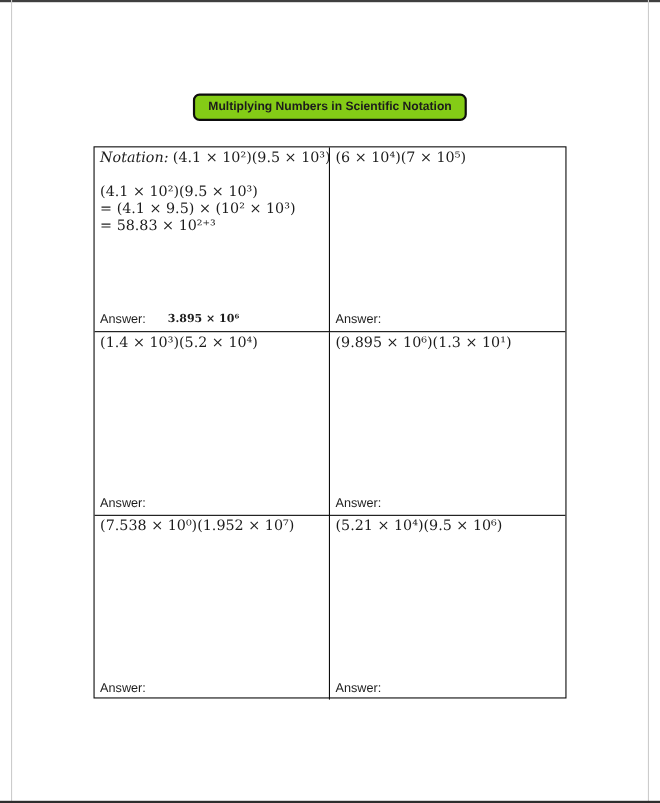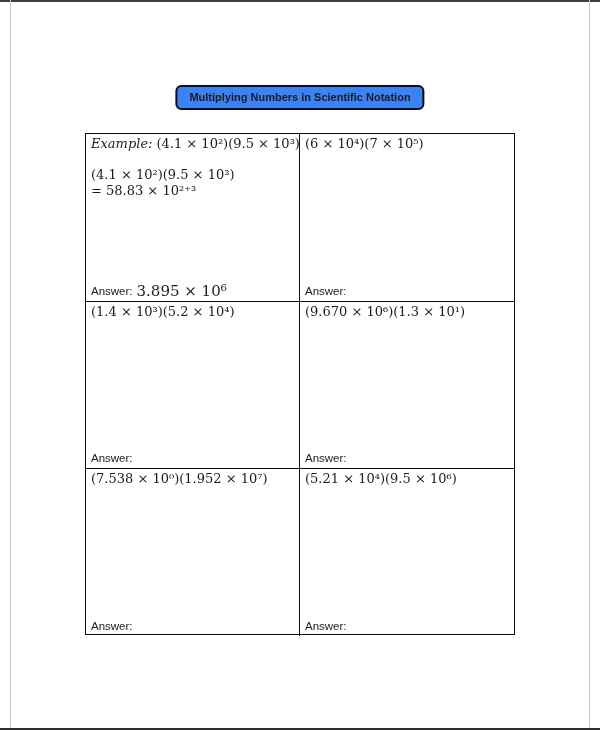--- a/index.html
+++ b/index.html
@@ -20,21 +20,21 @@
 
   .title-box {
     position: absolute;
     top: 85px; left: 50%; transform: translateX(-50%);
     border: 2px solid #0d0d0d;
     border-radius: 6px;
     padding: 4px 12px 5px 12px;
     font-weight: bold;
     font-size: 11px;
     white-space: nowrap;
-    background: #3b82f6;
+    background: #84cc16;
   }
 
   .worksheet {
     position: absolute;
     left: 85px; top: 133px;
     width: 430px; height: 502px;
     display: grid;
     grid-template-columns: 1fr 1fr;
     grid-template-rows: 168px 167px 167px;
     border: 1px solid #0d0d0d;
@@ -56,47 +56,48 @@
 
   .problem-line { white-space: nowrap; }
   .example-label { font-style: italic; padding-right: 4px; }
   .blank-line { height: 15.5px; }
   .work-line { white-space: nowrap; }
 
   .answer-row {
     margin-top: auto;
     display: flex;
     align-items: flex-end;
-    gap: 4px;
+    gap: 20px;
     font-family: "Liberation Sans", sans-serif;
     font-size: 11.5px;
     line-height: 14px;
   }
   .answer-value {
     font-family: "DejaVu Serif", serif;
-    font-weight: normal;
-    font-size: 15px;
+    font-weight: bold;
+    font-size: 10px;
   }
 </style>
 </head>
 <body>
 
 <div class="edge-top"></div>
 <div class="edge-left"></div>
 <div class="edge-right"></div>
 <div class="edge-bottom"></div>
 
 <div class="title-box">Multiplying Numbers in Scientific Notation</div>
 
 <div class="worksheet">
 
   <div class="cell">
-    <div class="problem-line"><span class="example-label">Example:</span><span>(4.1 × 10²)(9.5 × 10³)</span></div>
+    <div class="problem-line"><span class="example-label">Notation:</span><span>(4.1 × 10²)(9.5 × 10³)</span></div>
     <div class="blank-line"></div>
     <div class="work-line">(4.1 × 10²)(9.5 × 10³)</div>
+    <div class="work-line">= (4.1 × 9.5) × (10² × 10³)</div>
     <div class="work-line">= 58.83 × 10²⁺³</div>
     <div class="answer-row">
       <span class="answer-label">Answer:</span>
       <span class="answer-value">3.895 × 10⁶</span>
     </div>
   </div>
 
   <div class="cell">
     <div class="problem-line">(6 × 10⁴)(7 × 10⁵)</div>
     <div class="answer-row">
@@ -107,21 +108,21 @@
 
   <div class="cell">
     <div class="problem-line">(1.4 × 10³)(5.2 × 10⁴)</div>
     <div class="answer-row">
       <span class="answer-label">Answer:</span>
       <span class="answer-value"></span>
     </div>
   </div>
 
   <div class="cell">
-    <div class="problem-line">(9.670 × 10⁶)(1.3 × 10¹)</div>
+    <div class="problem-line">(9.895 × 10⁶)(1.3 × 10¹)</div>
     <div class="answer-row">
       <span class="answer-label">Answer:</span>
       <span class="answer-value"></span>
     </div>
   </div>
 
   <div class="cell">
     <div class="problem-line">(7.538 × 10⁰)(1.952 × 10⁷)</div>
     <div class="answer-row">
       <span class="answer-label">Answer:</span>

